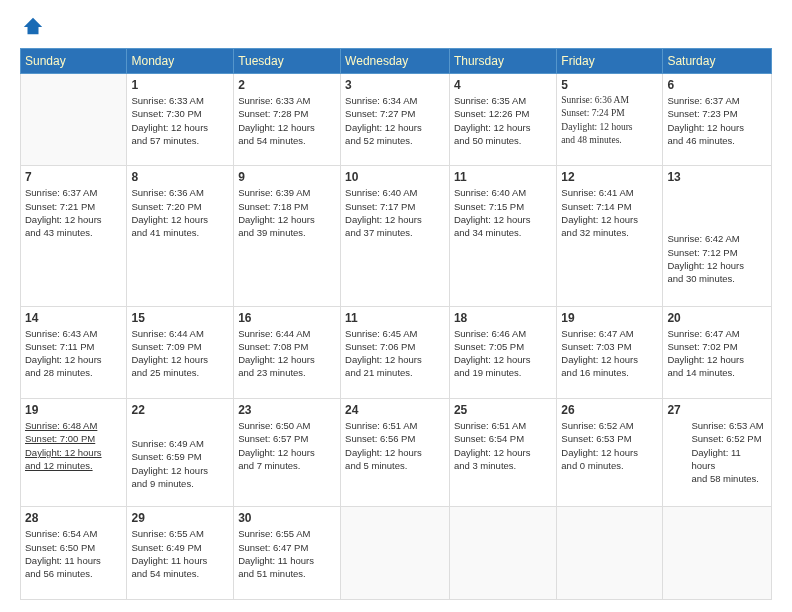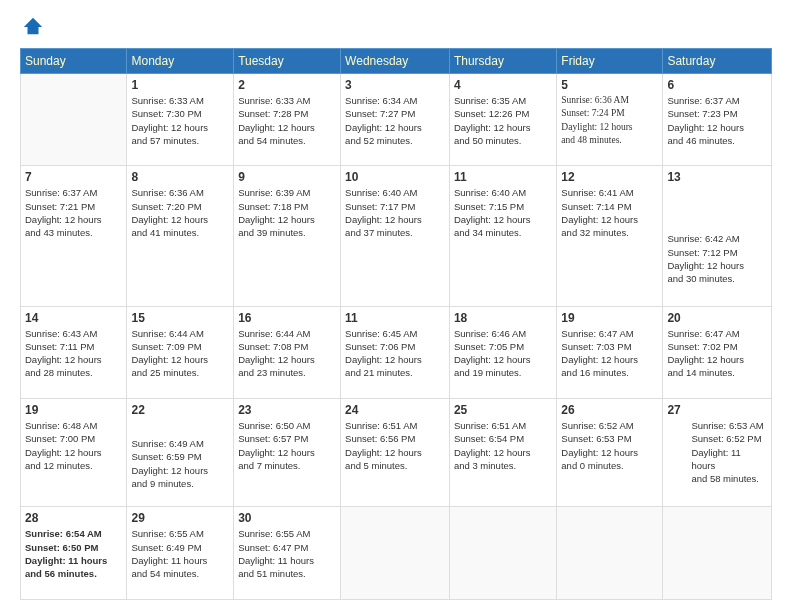--- a/index.html
+++ b/index.html
@@ -278,21 +278,21 @@
             <span class="day-num">20</span>
             <div class="day-info" style="white-space: pre-line;">Sunrise: 6:47 AM
 Sunset: 7:02 PM
 Daylight: 12 hours
 and 14 minutes.</div>
           </td>
         </tr>
         <tr>
           <td>
             <span class="day-num">19</span>
-            <div class="day-info" style="white-space: pre-line;">Sunrise: 6:48 AM
+            <div class="day-info" style="white-space: pre-line; text-decoration: underline;">Sunrise: 6:48 AM
 Sunset: 7:00 PM
 Daylight: 12 hours
 and 12 minutes.</div>
           </td>
           <td>
             <span class="day-num">22</span>
             <div class="day-info" style="white-space: pre-line; margin-top: 20px;">Sunrise: 6:49 AM
 Sunset: 6:59 PM
 Daylight: 12 hours
 and 9 minutes.</div>
@@ -329,21 +329,21 @@
             <span class="day-num">27</span>
             <div class="day-info" style="white-space: pre-line; margin-left: 24px;">Sunrise: 6:53 AM
 Sunset: 6:52 PM
 Daylight: 11 hours
 and 58 minutes.</div>
           </td>
         </tr>
         <tr>
           <td>
             <span class="day-num">28</span>
-            <div class="day-info" style="white-space: pre-line; font-weight: bold;">Sunrise: 6:54 AM
+            <div class="day-info" style="white-space: pre-line;">Sunrise: 6:54 AM
 Sunset: 6:50 PM
 Daylight: 11 hours
 and 56 minutes.</div>
           </td>
           <td>
             <span class="day-num">29</span>
             <div class="day-info" style="white-space: pre-line;">Sunrise: 6:55 AM
 Sunset: 6:49 PM
 Daylight: 11 hours
 and 54 minutes.</div>

